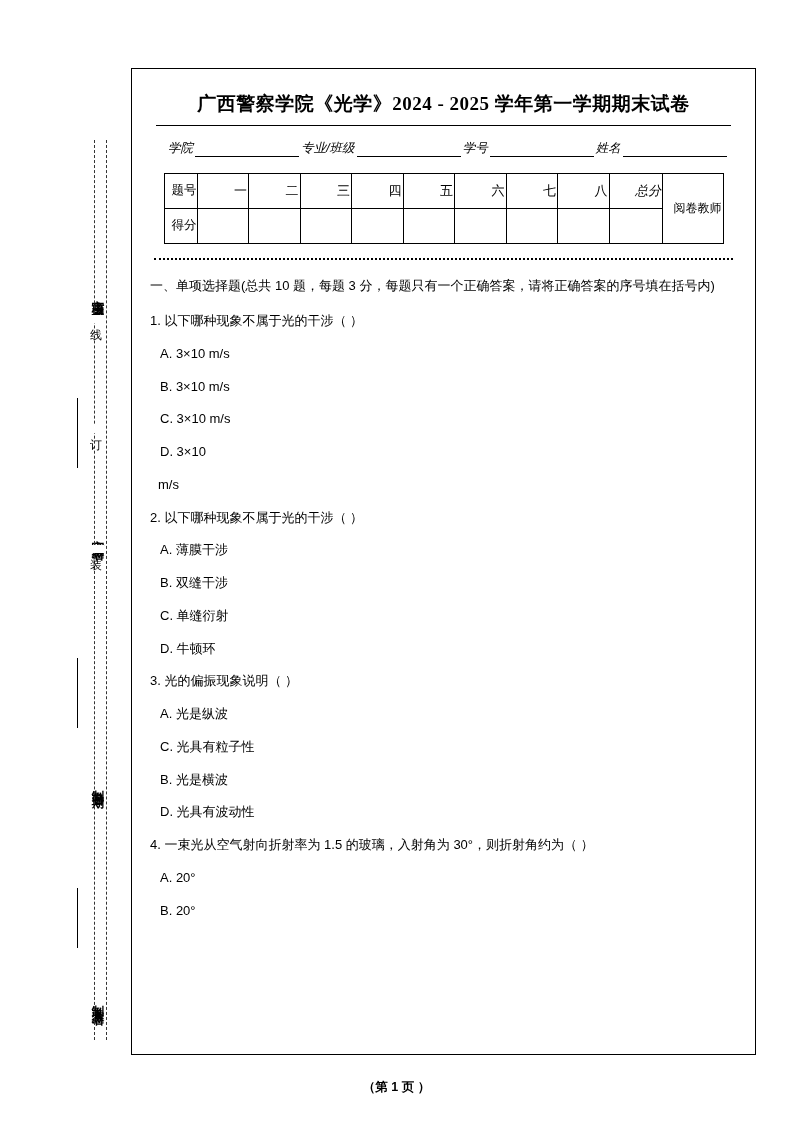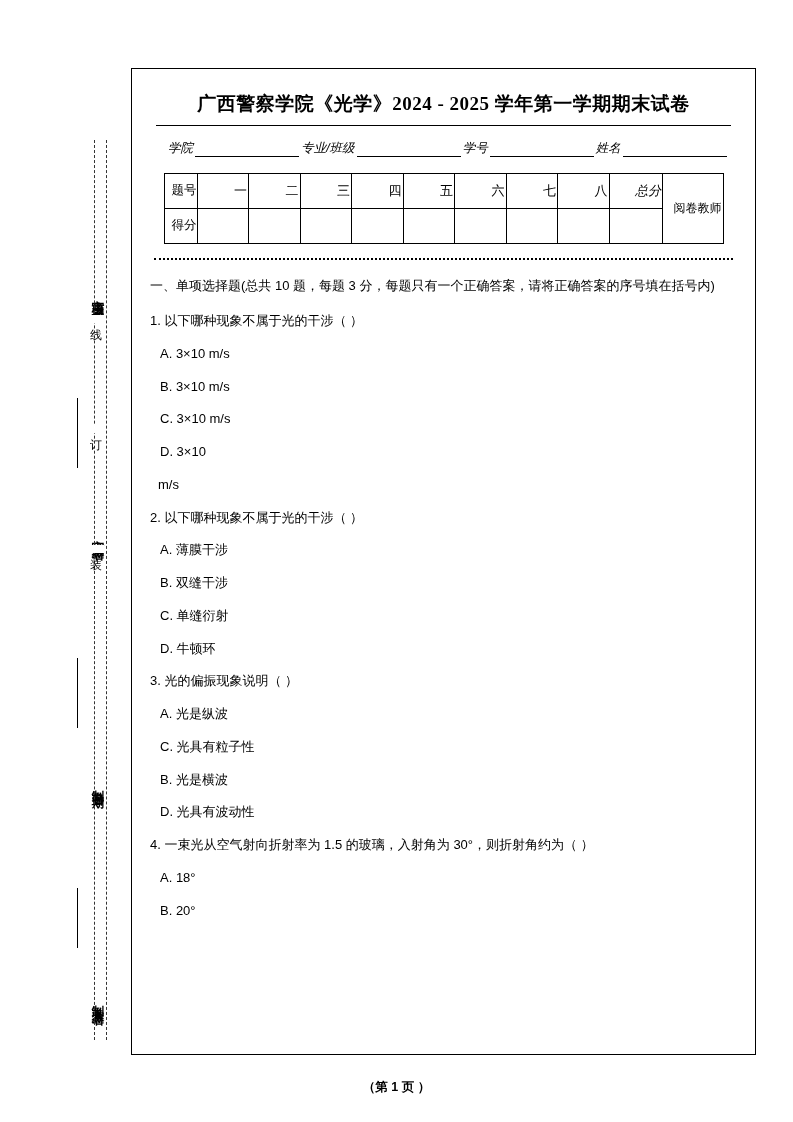--- a/index.html
+++ b/index.html
@@ -265,21 +265,21 @@
         </div>
         <div class="opt">A. 光是纵波</div>
         <div class="opt">C. 光具有粒子性</div>
         <div class="opt">B. 光是横波</div>
         <div class="opt">D. 光具有波动性</div>
 
         <div class="q">
           <span>4.</span>
           <span>一束光从空气射向折射率为 1.5 的玻璃，入射角为 30°，则折射角约为（ ）</span>
         </div>
-        <div class="opt">A. 18°</div>
+        <div class="opt">A. 20°</div>
         <div class="opt">B. 20°</div>
 
       </div>
     </div>
   </div>
 
   <div class="footer">（第 1 页 ）</div>
 
 </div>
 

